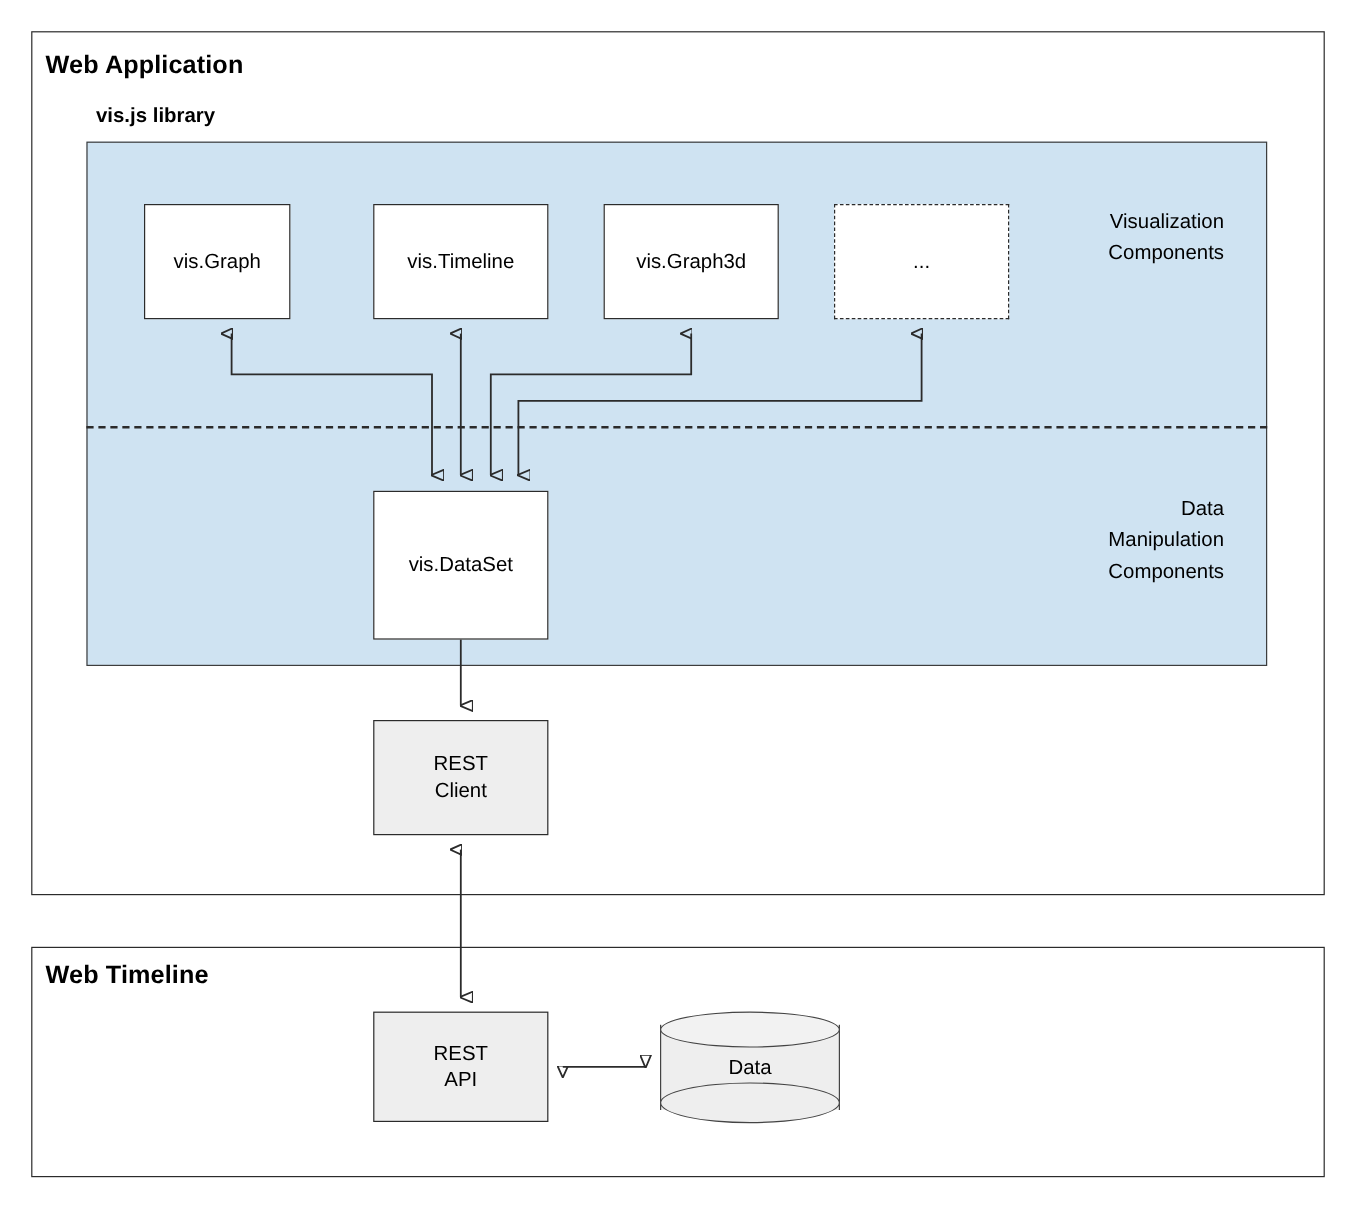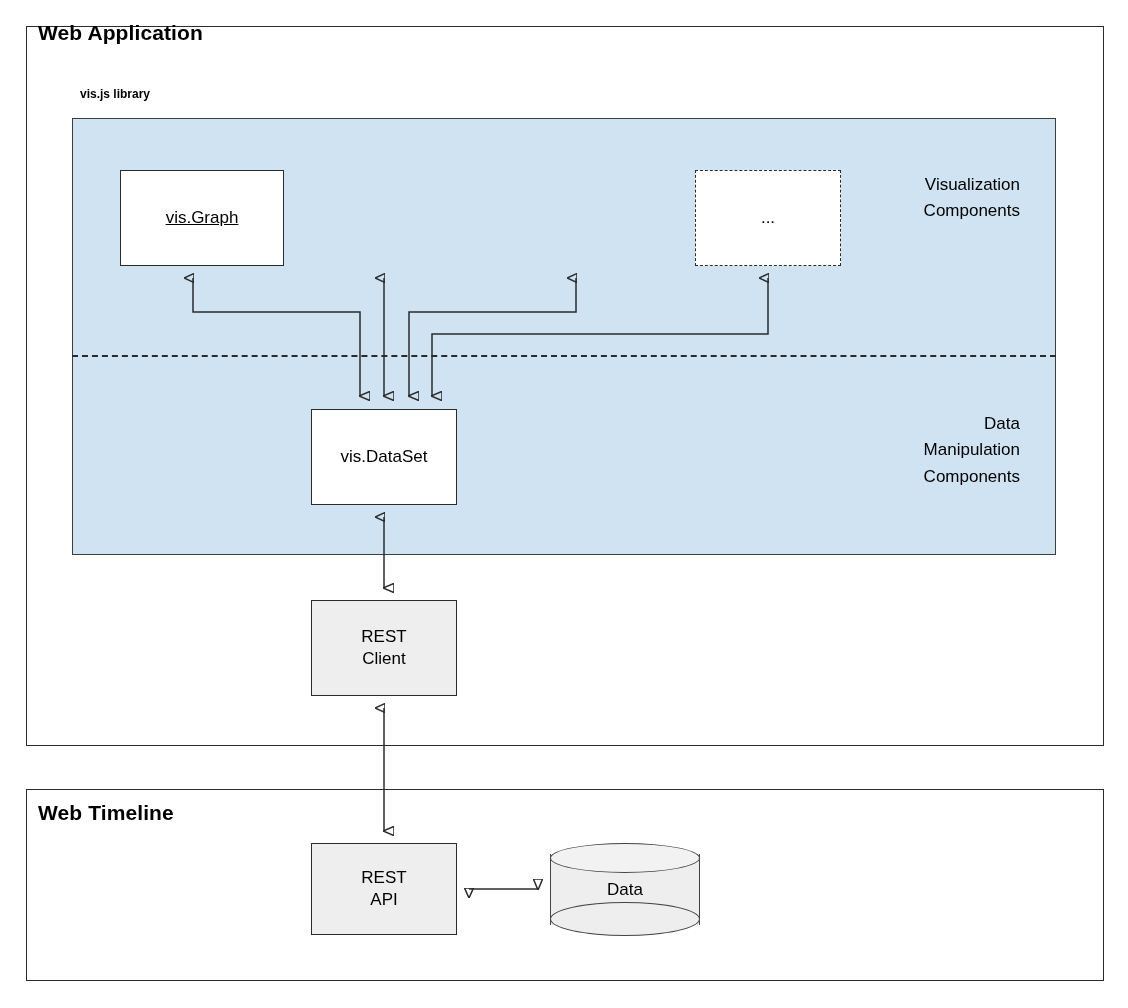--- a/index.html
+++ b/index.html
@@ -31,29 +31,29 @@
   #web-application-frame { left: 26px;  top: 26px;  width: 1078px; height: 720px; }
   #web-service-frame     { left: 26px;  top: 789px; width: 1078px; height: 192px; }
 
   .frame-title {
     position: absolute;
     font-weight: bold;
     font-size: 21px;
     letter-spacing: 0.1px;
     white-space: nowrap;
   }
-  #web-application-title { left: 38px; top: 21px; }
+  #web-application-title { left: 38px; top: 43px; }
   #web-service-title     { left: 38px; top: 801px; }
 
   #visjs-library-title {
     position: absolute;
     left: 80px;
     top: 87px;
     font-weight: bold;
-    font-size: 12px;
+    font-size: 17px;
     white-space: nowrap;
   }
 
   #visjs-panel {
     position: absolute;
     left: 72px;
     top: 118px;
     width: 984px;
     height: 437px;
     background: #cfe3f2;
@@ -79,25 +79,25 @@
     align-items: center;
     justify-content: center;
     text-align: center;
     font-size: 17px;
     line-height: 1.28;
     white-space: pre-line;
   }
   .node-box.dashed  { border: 1.5px dashed #2b2b2b; }
   .node-box.grey    { background: #eeeeee; text-align: center; }
 
-  #node-vis-graph    { left: 120px; top: 170px; width: 164px; height: 96px; text-decoration: underline; }
+  #node-vis-graph    { left: 120px; top: 170px; width: 122px; height: 96px; }
   #node-vis-timeline { left: 311px; top: 170px; width: 146px; height: 96px; }
   #node-vis-graph3d  { left: 503px; top: 170px; width: 146px; height: 96px; }
   #node-ellipsis     { left: 695px; top: 170px; width: 146px; height: 96px; }
-  #node-vis-dataset  { left: 311px; top: 409px; width: 146px; height: 96px; }
+  #node-vis-dataset  { left: 311px; top: 409px; width: 146px; height: 124px; }
   #node-rest-client  { left: 311px; top: 600px; width: 146px; height: 96px; }
   #node-rest-api     { left: 311px; top: 843px; width: 146px; height: 92px; }
 
   .layer-label {
     position: absolute;
     font-weight: normal;
     font-size: 17px;
     line-height: 1.55;
     text-align: right;
     white-space: pre-line;
@@ -203,21 +203,23 @@
 
     <path d="M 384 517 L 384 588" marker-start="url(#arrow-up)" marker-end="url(#arrow-head)"></path>
 
     <path d="M 384 708 L 384 831" marker-start="url(#arrow-up)" marker-end="url(#arrow-head)"></path>
 
     <path d="M 469 889 L 538 889" marker-start="url(#arrow-up)" marker-end="url(#arrow-head)"></path>
   </svg>
 
   <div class="node-box" id="node-vis-graph">vis.Graph</div>
 
-
+  <div class="node-box" id="node-vis-timeline">vis.Timeline</div>
+
+  <div class="node-box" id="node-vis-graph3d">vis.Graph3d</div>
 
   <div class="node-box dashed" id="node-ellipsis">...</div>
 
   <div class="node-box" id="node-vis-dataset">vis.DataSet</div>
 
   <div class="node-box grey" id="node-rest-client">REST
 Client</div>
 
   <div class="node-box grey" id="node-rest-api">REST
 API</div>

